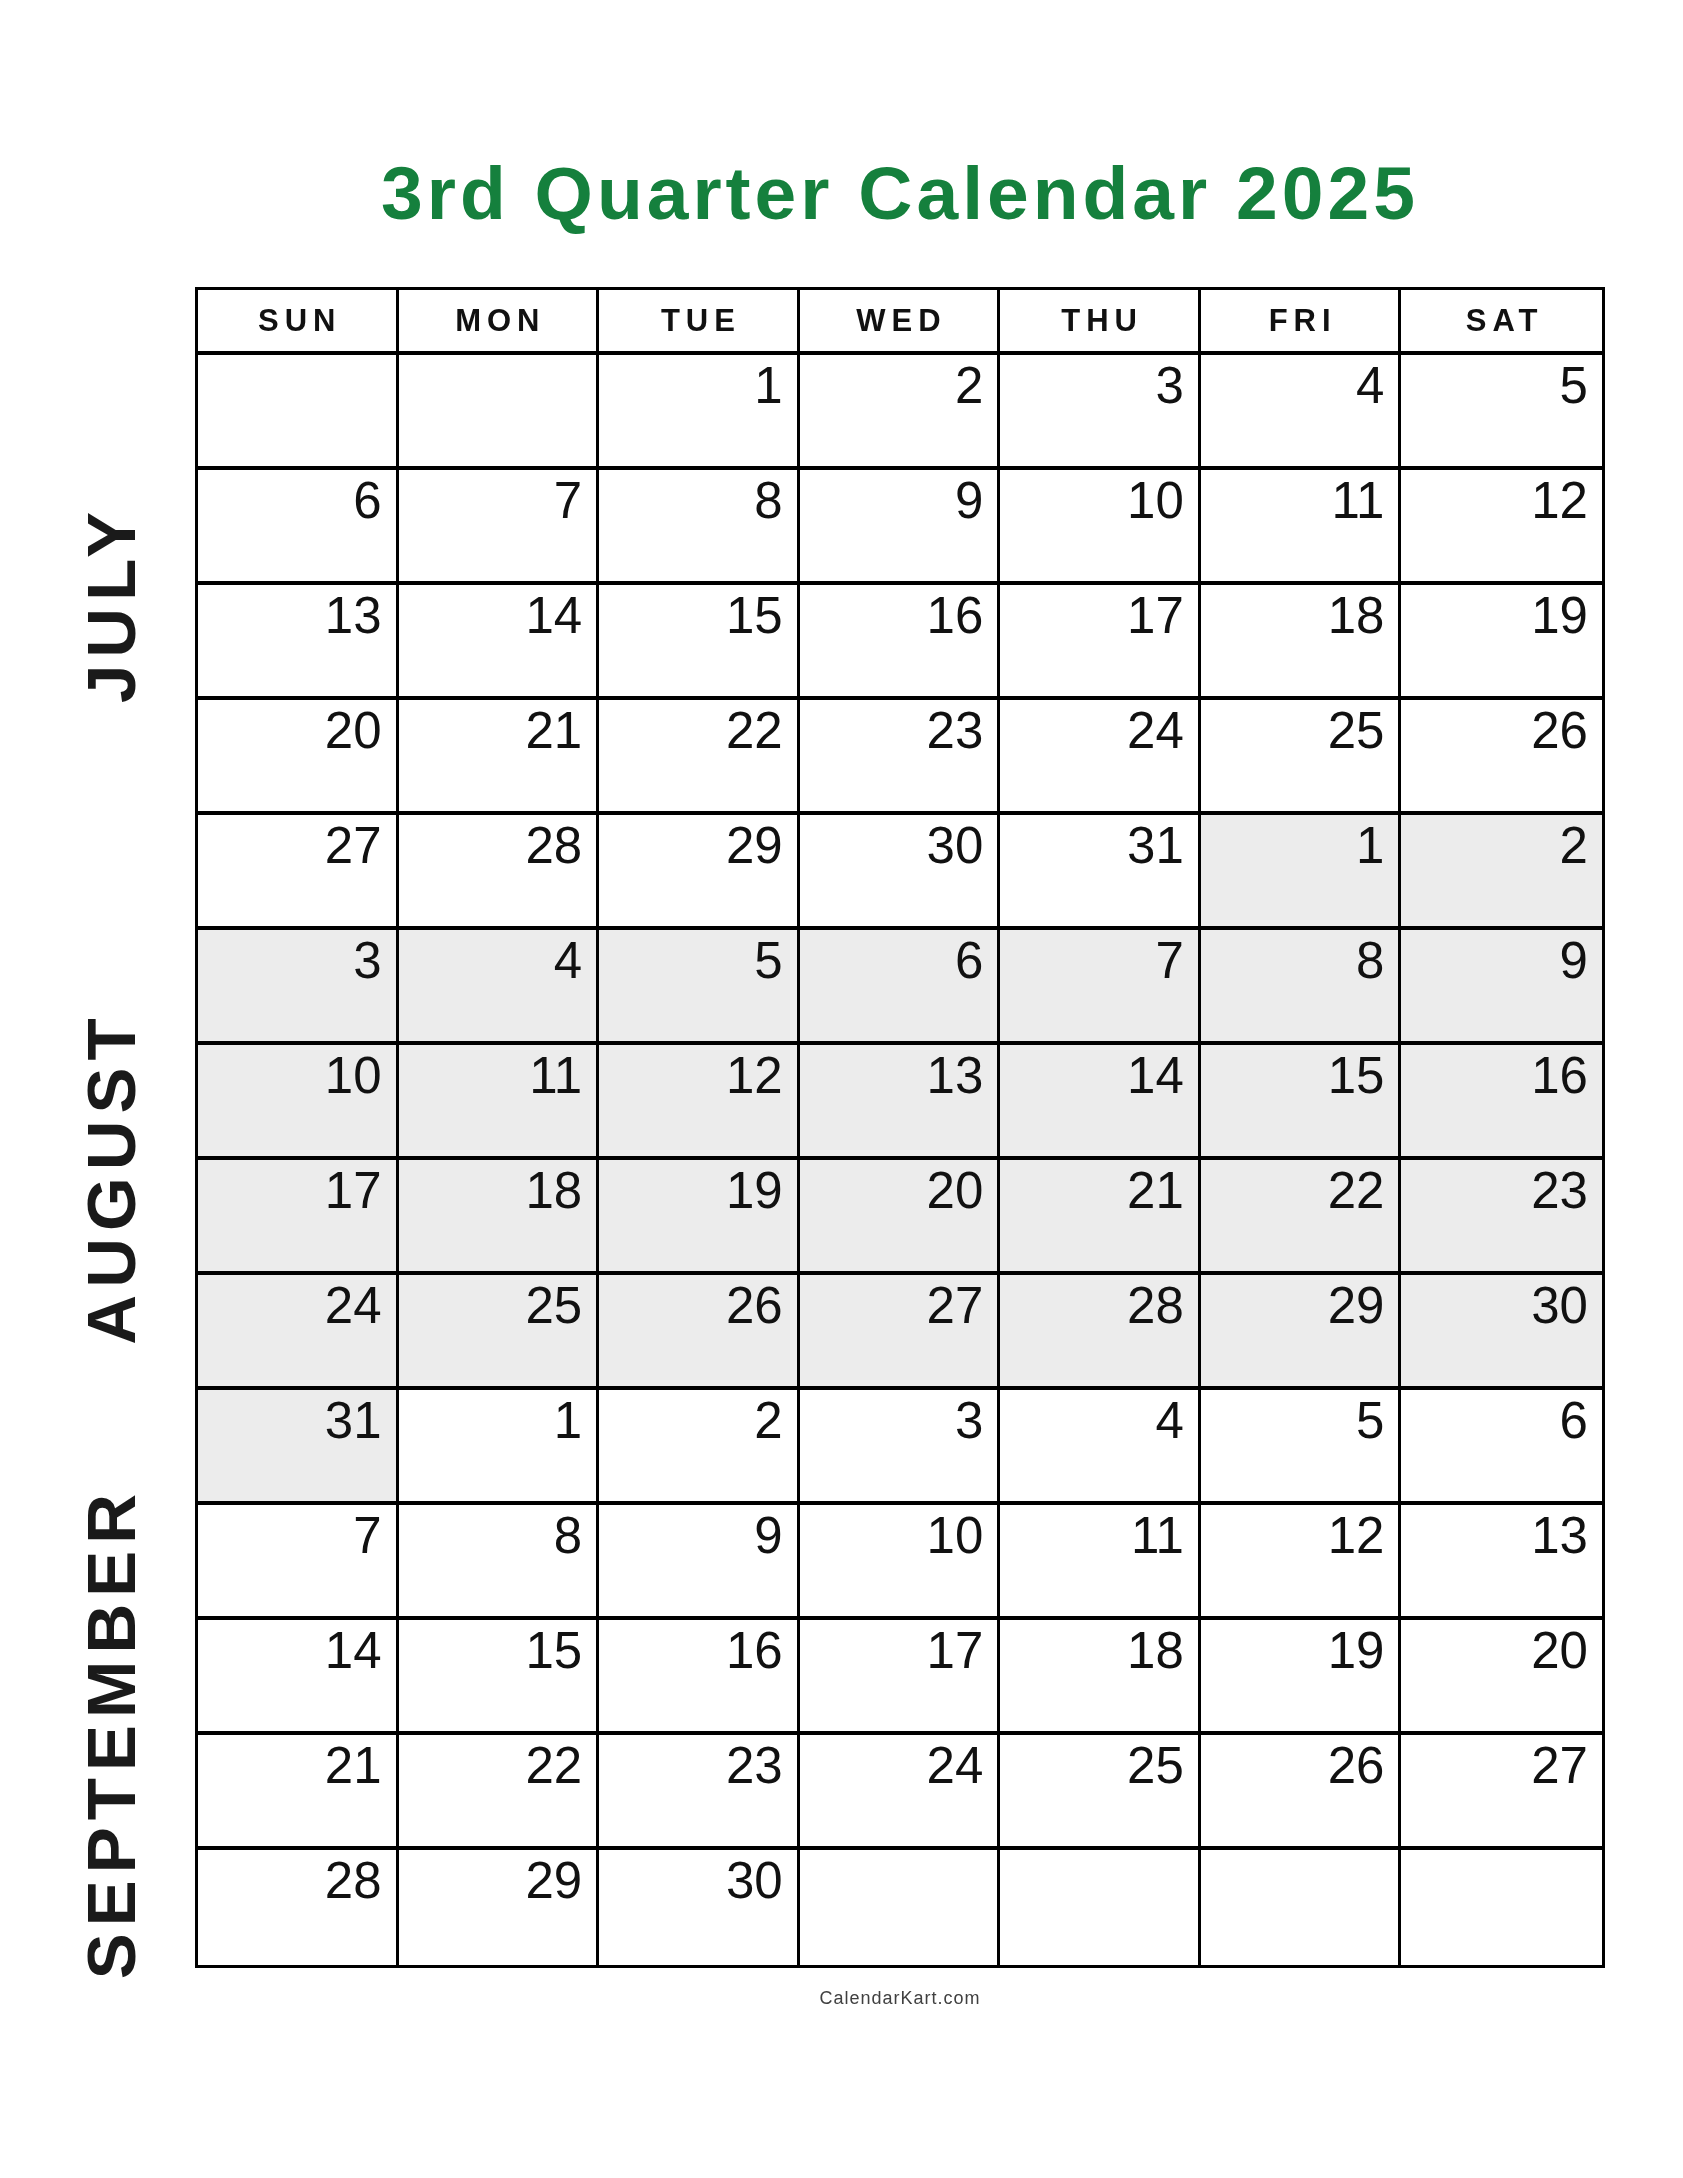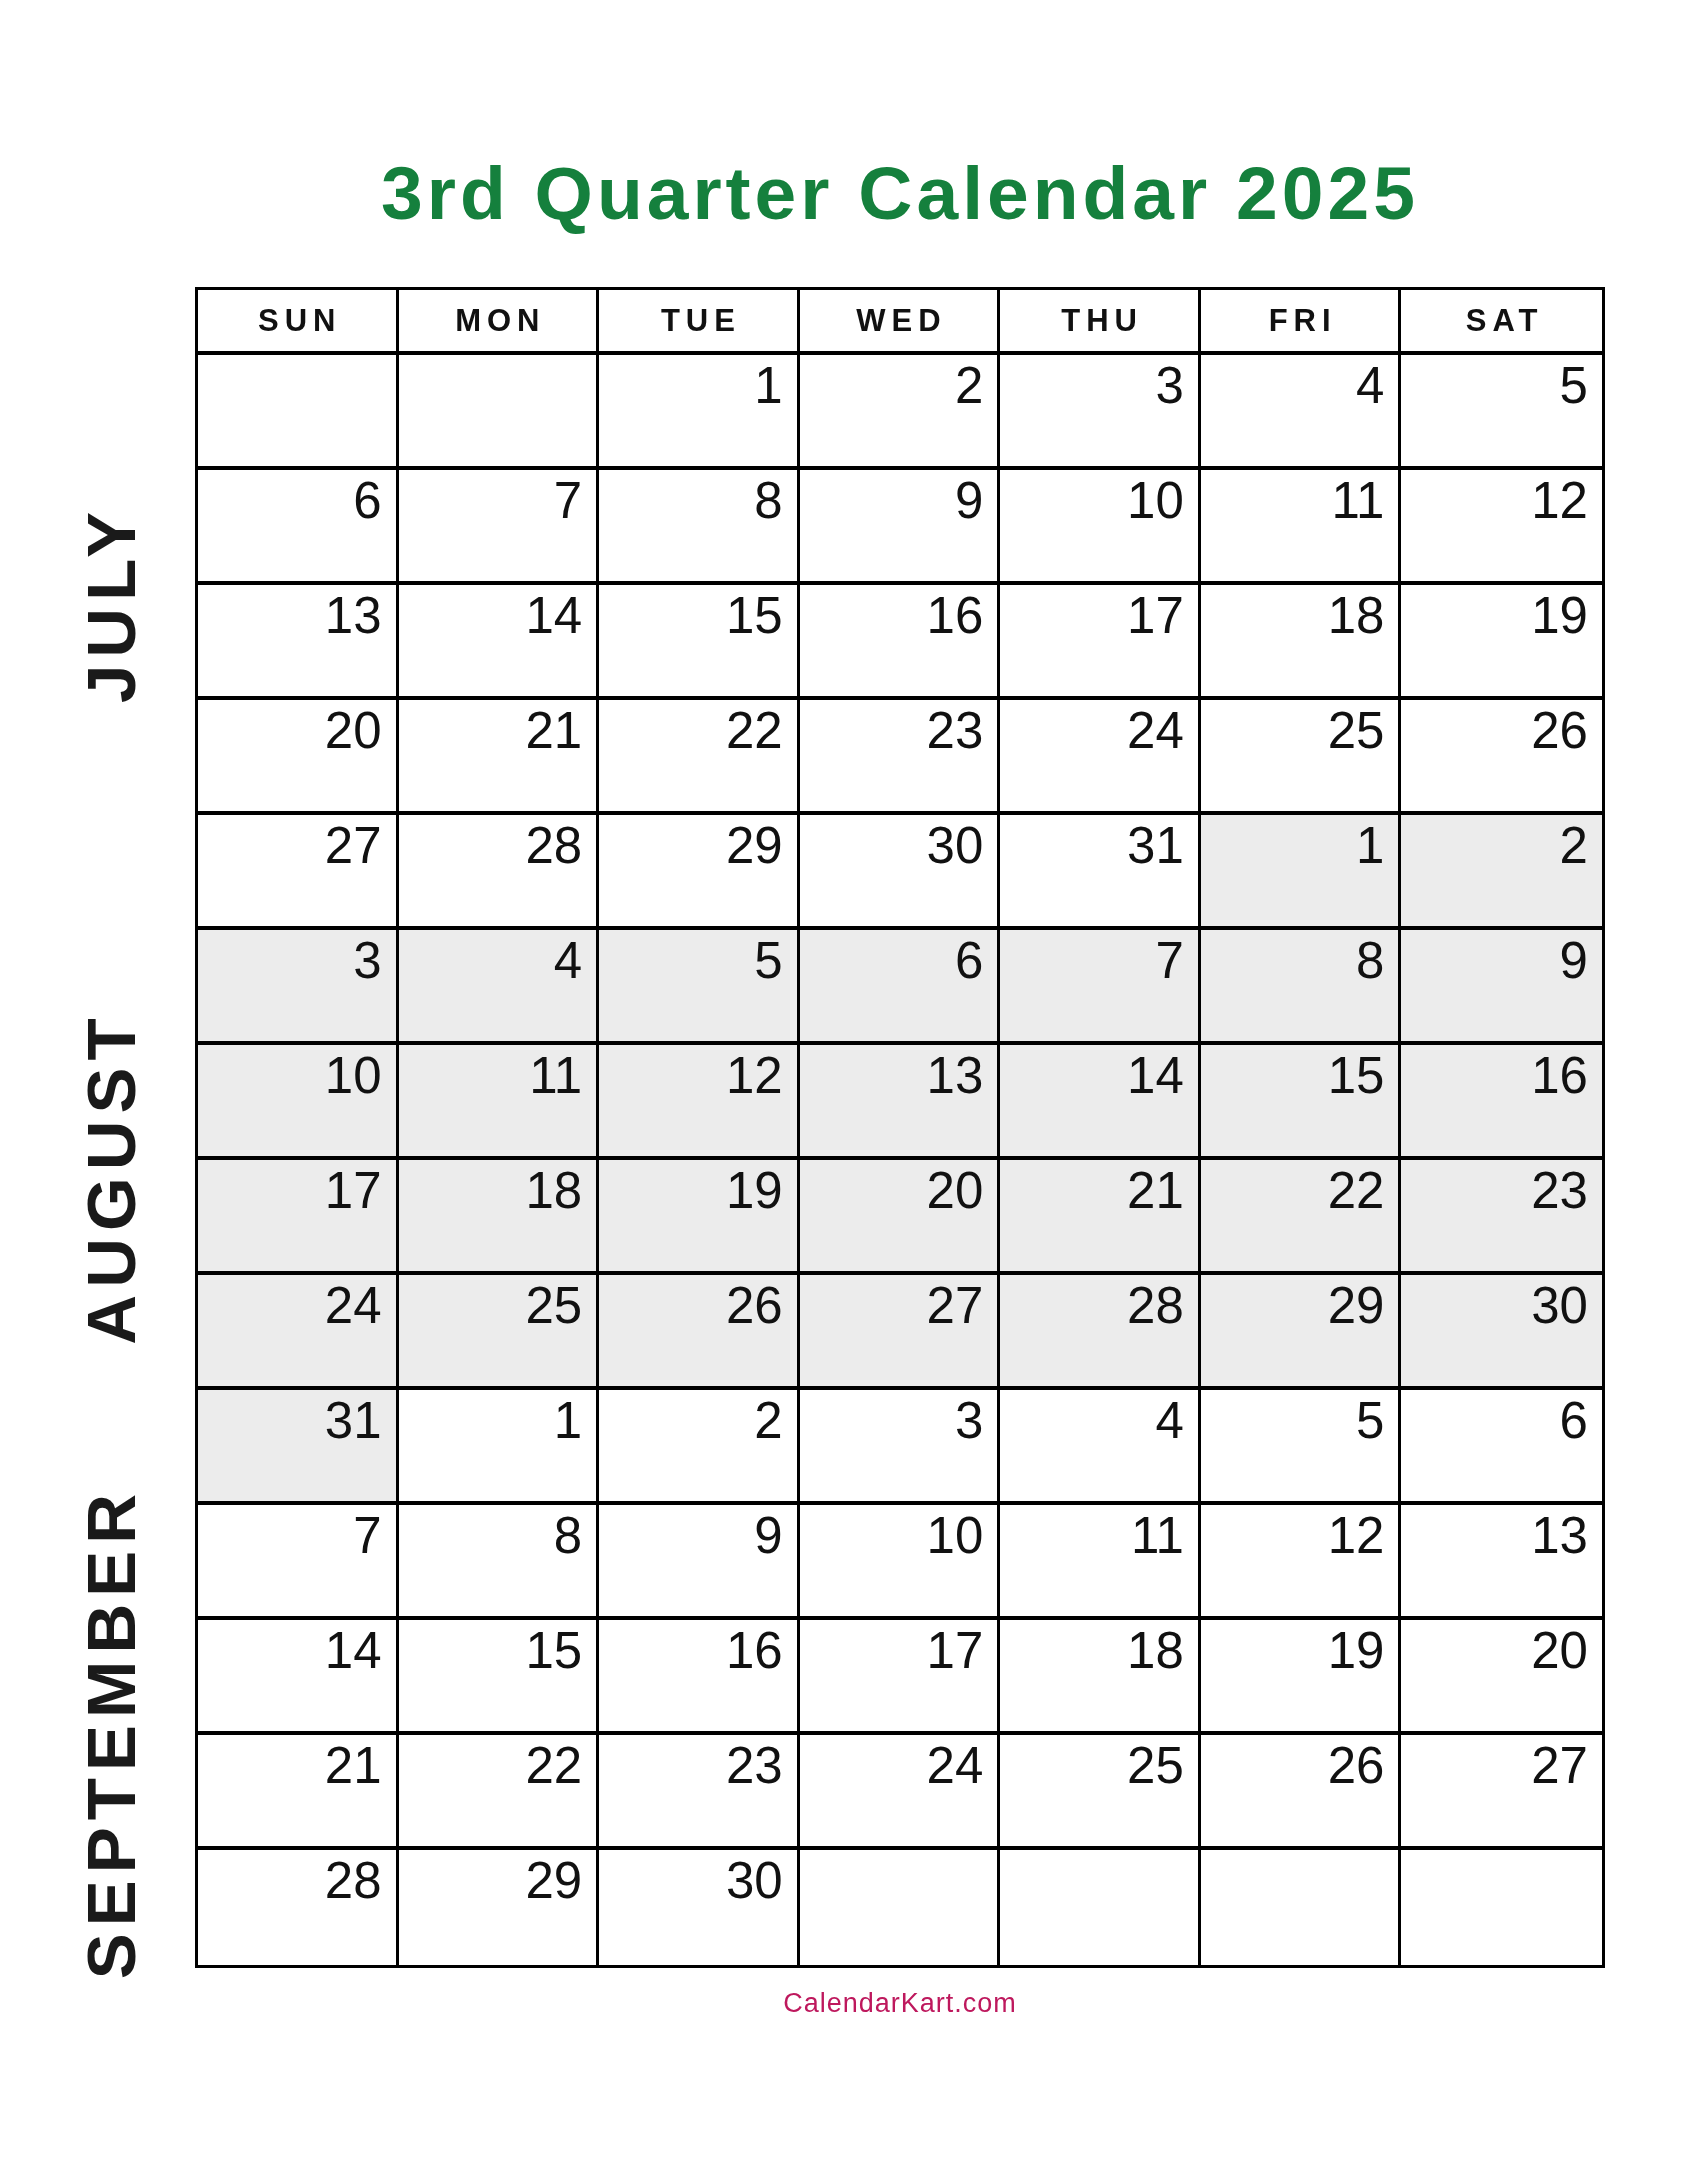--- a/index.html
+++ b/index.html
@@ -96,23 +96,23 @@
   }
   .ml-0 { top: 604px; }
   .ml-1 { top: 1178px; }
   .ml-2 { top: 1733px; }
   .footer {
     position: absolute;
     left: 195px;
     top: 1988px;
     width: 1410px;
     text-align: center;
-    font-size: 27px;
+    font-size: 18px;
     letter-spacing: 1px;
-    color: #be185d;
+    color: #404040;
   }
 </style>
 </head>
 <body>
 
 <div class="page">
 
   <h1 class="title">3rd Quarter Calendar 2025</h1>
 
   <div id="month-labels">

